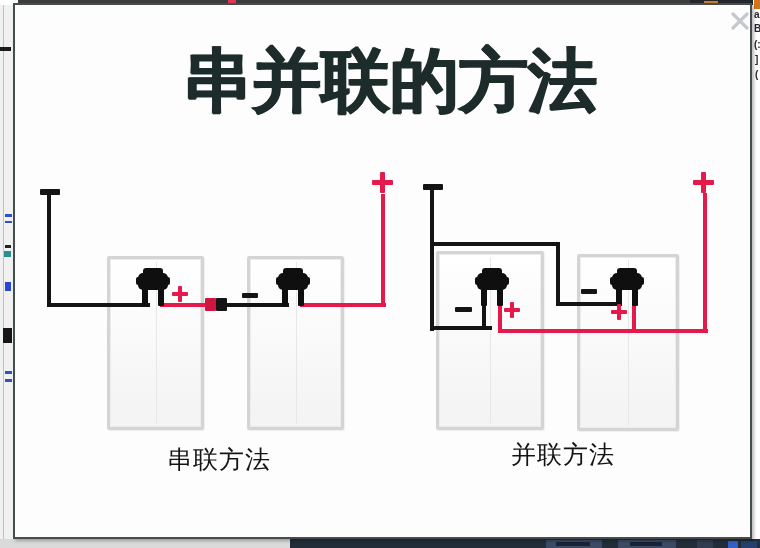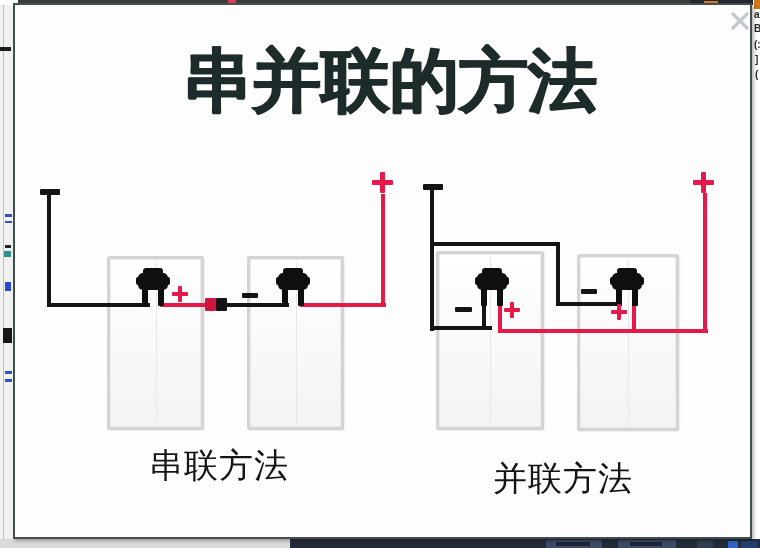--- a/index.html
+++ b/index.html
@@ -44,21 +44,21 @@
   .minus{position:absolute;background:#141414;border-radius:1px;}
   .plus{position:absolute;}
   .plus .ph{position:absolute;left:0;right:0;top:50%;height:5px;margin-top:-2.5px;background:#e6194b;border-radius:1px;}
   .plus .pv{position:absolute;top:0;bottom:0;left:50%;width:5px;margin-left:-2.5px;background:#e6194b;border-radius:1px;}
   .plus.sm .ph{height:4px;margin-top:-2px;}
   .plus.sm .pv{width:4px;margin-left:-2px;}
   .jbox{position:absolute;width:34px;height:38px;}
   .conn{position:absolute;border-radius:1px;}
   .caption{
     position:absolute;width:142px;text-align:center;
-    font-size:34px;color:#141414;font-weight:500;letter-spacing:1px;z-index:12;
+    font-size:25px;color:#141414;font-weight:500;letter-spacing:1px;z-index:12;
   }
   
   .close-btn{position:absolute;left:729px;top:10px;width:22px;height:22px;z-index:20;cursor:pointer;}
   
   .tab{position:absolute;border-radius:1px;}
 </style>
 </head>
 <body>
 
 <div class="strip" style="left:0;top:0;width:13px;height:548px;background:#f1f1f1;">
@@ -214,15 +214,15 @@
   <div class="plus sm" style="left:504px;top:302px;width:16px;height:16px;" aria-label="+">
       <div class="ph"></div>
       <div class="pv"></div>
     </div>
   <div class="minus" style="left:581px;top:289px;width:16px;height:5px;" aria-label="−"></div>
   <div class="plus sm" style="left:611px;top:304px;width:16px;height:16px;" aria-label="+">
       <div class="ph"></div>
       <div class="pv"></div>
     </div>
 
-  <div class="caption" style="left:492px;top:456px;">并联方法</div>
+  <div class="caption" style="left:492px;top:438px;">并联方法</div>
 
 </div>
 
 </body></html>

